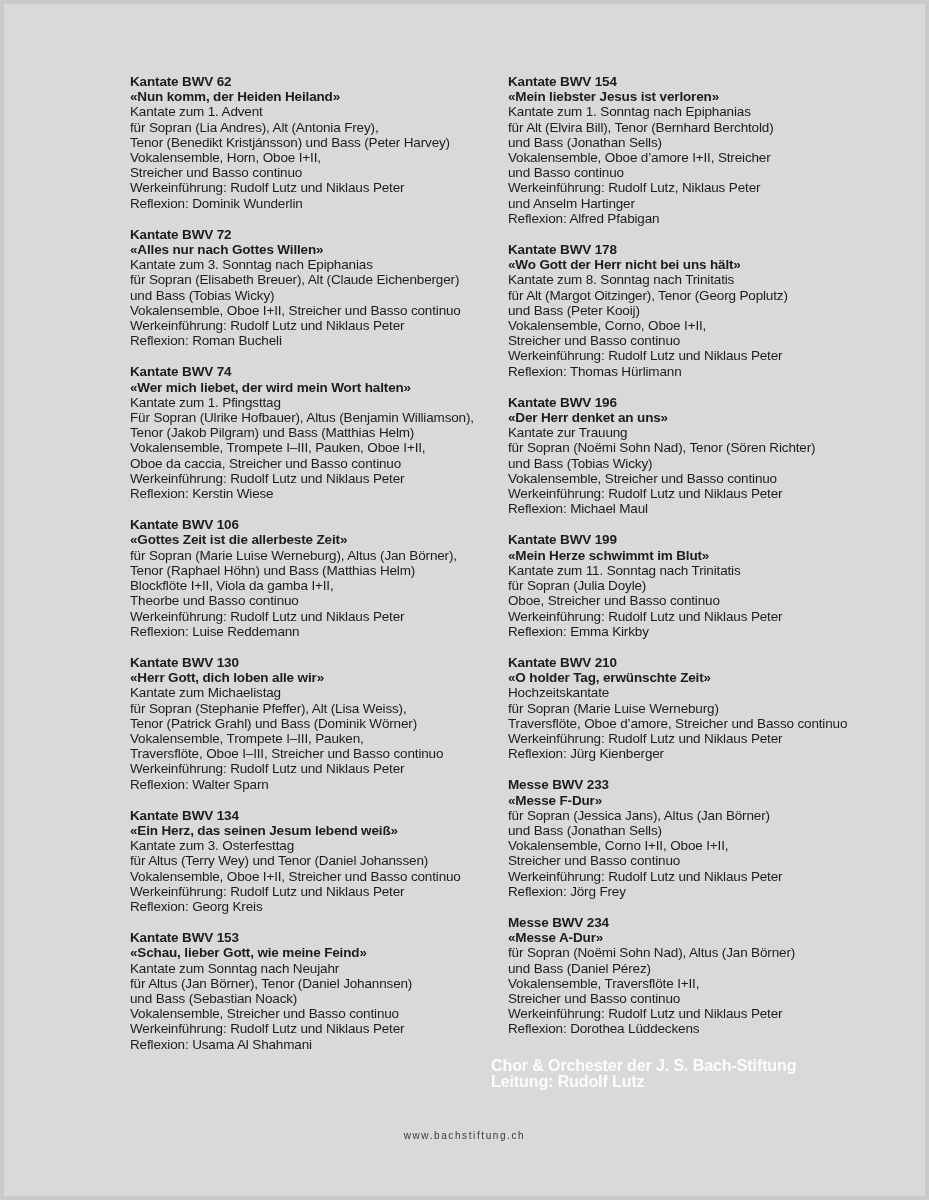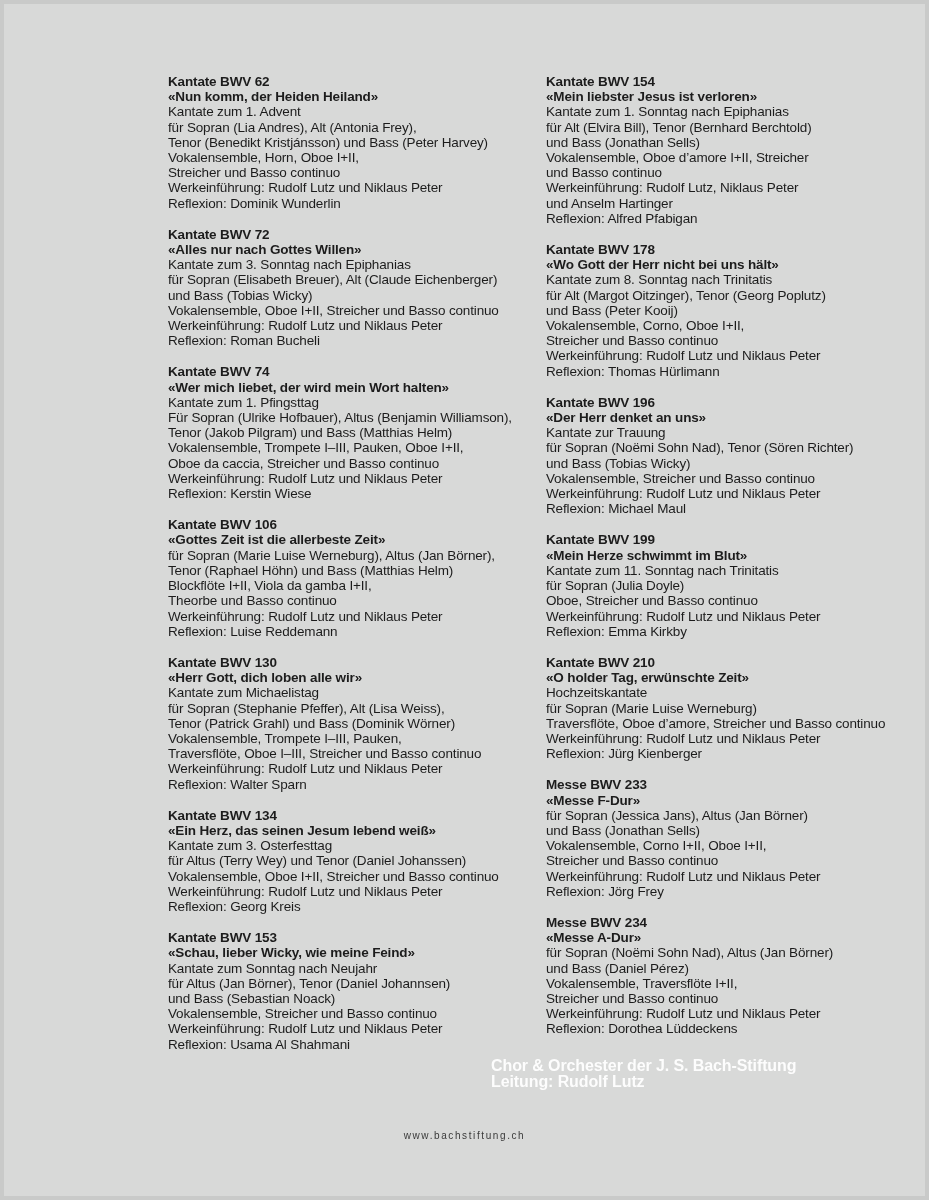--- a/index.html
+++ b/index.html
@@ -17,21 +17,20 @@
     background: #d8d9d8;
   }
   .col {
     position: absolute;
     top: 74px;
     width: 372px;
     color: #1c1c1c;
     font-size: 13.5px;
     line-height: 15.2px;
     letter-spacing: -0.15px;
-    margin-left: 38px;
   }
   .col-left  { left: 130px; }
   .col-right { left: 508px; }
   .entry { margin-bottom: 16px; }
   .entry div { white-space: nowrap; }
   .entry-heading, .entry-title { font-weight: 700; }
   .credits {
     position: absolute;
     left: 491px;
     top: 1058px;
@@ -116,21 +115,21 @@
       <div class="entry-heading">Kantate BWV 134</div>
       <div class="entry-title">«Ein Herz, das seinen Jesum lebend weiß»</div>
       <div class="entry-line">Kantate zum 3. Osterfesttag</div>
       <div class="entry-line">für Altus (Terry Wey) und Tenor (Daniel Johanssen)</div>
       <div class="entry-line">Vokalensemble, Oboe I+II, Streicher und Basso continuo</div>
       <div class="entry-line">Werkeinführung: Rudolf Lutz und Niklaus Peter</div>
       <div class="entry-line">Reflexion: Georg Kreis</div>
     </section>
     <section class="entry">
       <div class="entry-heading">Kantate BWV 153</div>
-      <div class="entry-title">«Schau, lieber Wicky, wie meine Feind»</div>
+      <div class="entry-title">«Schau, lieber Gott, wie meine Feind»</div>
       <div class="entry-line">Kantate zum Sonntag nach Neujahr</div>
       <div class="entry-line">für Altus (Jan Börner), Tenor (Daniel Johannsen)</div>
       <div class="entry-line">und Bass (Sebastian Noack)</div>
       <div class="entry-line">Vokalensemble, Streicher und Basso continuo</div>
       <div class="entry-line">Werkeinführung: Rudolf Lutz und Niklaus Peter</div>
       <div class="entry-line">Reflexion: Usama Al Shahmani</div>
     </section>
   </div>
 <div class="col col-right" id="col-right">
     <section class="entry">

